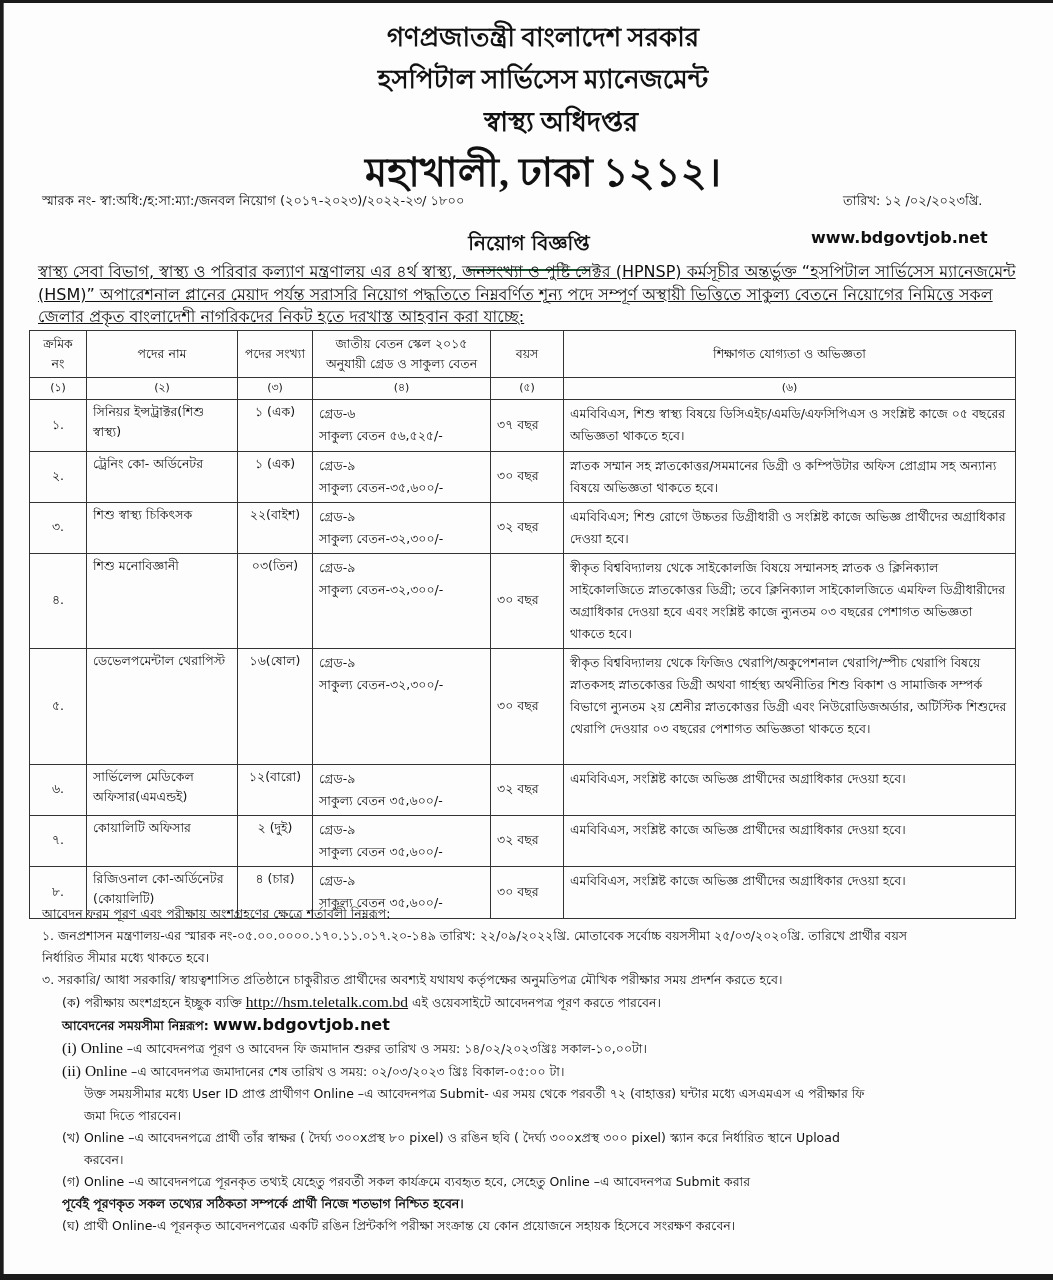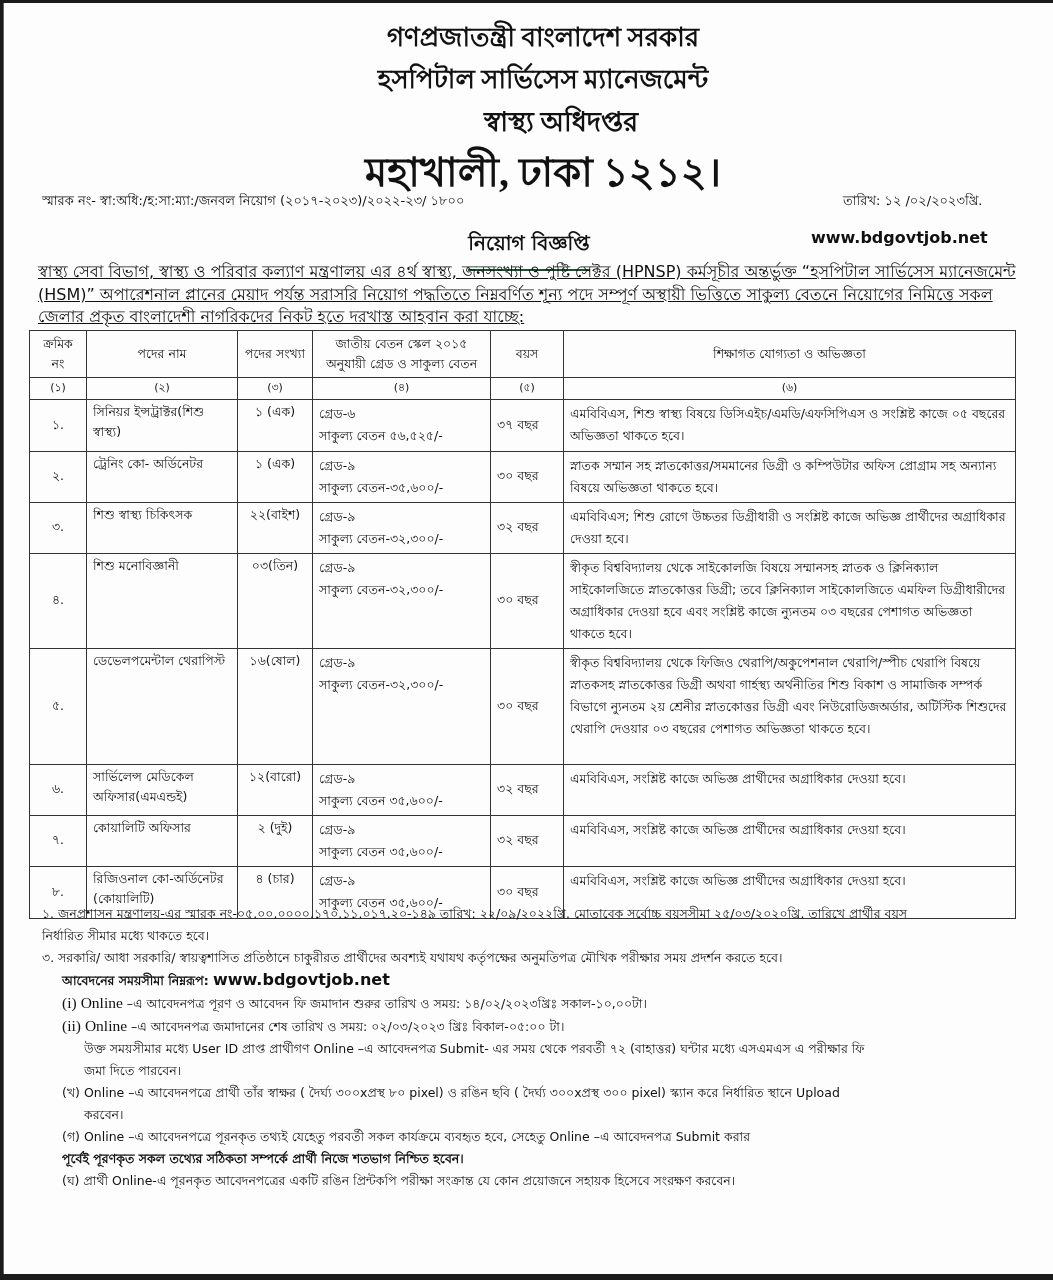--- a/index.html
+++ b/index.html
@@ -165,23 +165,29 @@
             <div>গ্রেড-৯</div>
             <div>সাকুল্য বেতন ৩৫,৬০০/-</div>
           </td>
         <td class="c-age">৩০ বছর</td>
         <td class="c-qual">এমবিবিএস, সংশ্লিষ্ট কাজে অভিজ্ঞ প্রার্থীদের অগ্রাধিকার দেওয়া হবে।</td>
       </tr>
     </tbody>
   </table>
 
   <div class="cond" style="top:900px">
+    <div class="ln">আবেদন ফরম পূরণ এবং পরীক্ষায় অংশগ্রহণের ক্ষেত্রে শর্তাবলী নিম্নরূপ:</div>
     <div class="ln">১.  জনপ্রশাসন মন্ত্রণালয়-এর স্মারক নং-০৫.০০.০০০০.১৭০.১১.০১৭.২০-১৪৯ তারিখ: ২২/০৯/২০২২খ্রি. মোতাবেক সর্বোচ্চ বয়সসীমা ২৫/০৩/২০২০খ্রি. তারিখে প্রার্থীর বয়স</div>
     <div class="ln">নির্ধারিত সীমার মধ্যে থাকতে হবে।</div>
     <div class="ln">৩. সরকারি/ আধা সরকারি/ স্বায়ত্বশাসিত প্রতিষ্ঠানে চাকুরীরত প্রার্থীদের অবশ্যই যথাযথ কর্তৃপক্ষের অনুমতিপত্র মৌখিক পরীক্ষার সময় প্রদর্শন করতে হবে।</div>
+    <div class="ln ind1">
+      <span>(ক) পরীক্ষায় অংশগ্রহনে ইচ্ছুক ব্যক্তি</span>
+      <a class="link">http://hsm.teletalk.com.bd</a>
+      <span>এই ওয়েবসাইটে আবেদনপত্র পূরণ করতে পারবেন।</span>
+    </div>
     <div class="ln ind1 bold">
       <span>আবেদনের সময়সীমা নিম্নরূপ:</span>
       <span style="font-size:16px">www.bdgovtjob.net</span>
     </div>
     <div class="ln ind1">
       <span class="serif">(i)</span>
       <span class="serif">Online</span>
       <span>–এ আবেদনপত্র পূরণ ও আবেদন ফি জমাদান শুরুর তারিখ ও সময়: ১৪/০২/২০২৩খ্রিঃ সকাল-১০,০০টা।</span>
     </div>
     <div class="ln ind1">

